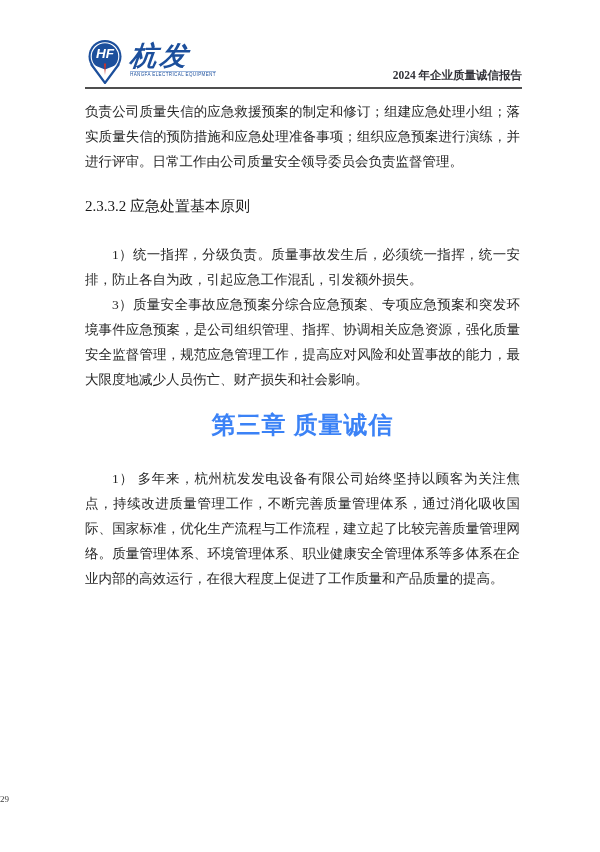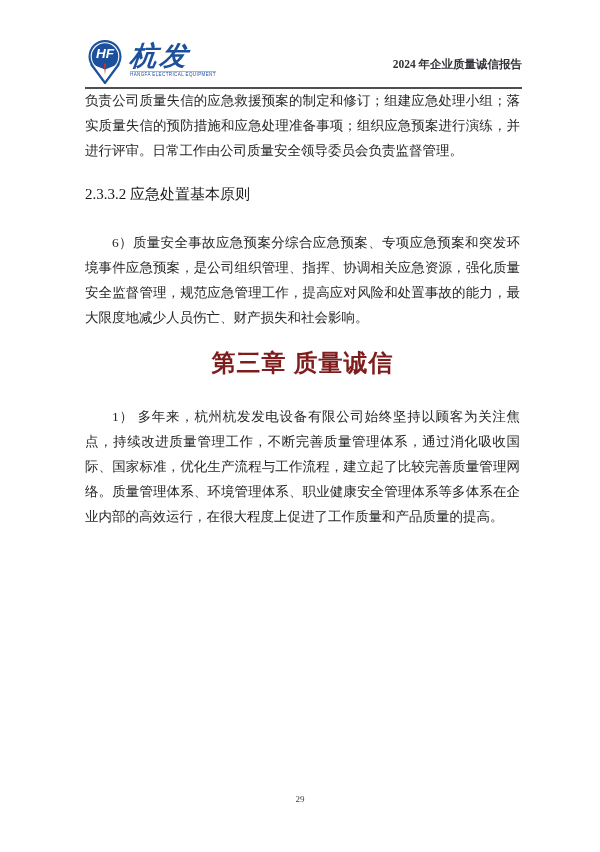--- a/index.html
+++ b/index.html
@@ -60,69 +60,68 @@
     color: #1c4f9c;
     letter-spacing: 0.4px;
     border-top: 1px solid #9db7dd;
     margin-top: 1px;
     white-space: nowrap;
   }
   .report-title {
     font-size: 11.5px;
     font-weight: 600;
     color: #323238;
-    margin-bottom: 12px;
+    margin-bottom: 1px;
     white-space: nowrap;
   }
   
   .content {
     position: absolute;
     left: 85px;
     right: 80px;
     top: 88px;
   }
   .para {
     font-size: 13.5px;
     line-height: 25px;
     text-align: justify;
     margin: 0;
     word-break: break-all;
   }
   .para.indent { text-indent: 2em; }
-  .intro { margin-top: 0; }
+  .intro { margin-top: 12px; font-family: Liberation Mono, monospace; }
   .h-sub {
     font-size: 15px;
     font-weight: normal;
     color: #1a1a1a;
     margin: 22px 0 0 0;
     font-family: "Liberation Serif", "DejaVu Serif", serif;
   }
   .principles { margin-top: 26px; }
   .chapter-title {
     text-align: center;
     font-size: 24px;
     font-weight: bold;
-    color: #7f1d1d;
+    color: #3b82f6;
     letter-spacing: 1px;
     margin: 17px 0 0 0;
   }
   .h-subsection {
     font-size: 14.5px;
     font-weight: bold;
     color: #1a1a1a;
     margin: 26px 0 0 0;
   }
   .commitments { margin-top: 25px; }
   
   .footer {
     position: absolute;
     left: 0;
     right: 0;
     bottom: 48px;
-    text-align: center;
     font-size: 9px;
     color: #3c3c3c;
     font-family: "Liberation Serif", "DejaVu Serif", serif;
   }
 </style>
 </head>
 <body>
 
 <div class="page">
 
@@ -144,21 +143,22 @@
     <div class="report-title">2024 年企业质量诚信报告</div>
   </div>
 
   <div class="content">
 
     <p class="para intro">负责公司质量失信的应急救援预案的制定和修订；组建应急处理小组；落实质量失信的预防措施和应急处理准备事项；组织应急预案进行演练，并进行评审。日常工作由公司质量安全领导委员会负责监督管理。</p>
 
     <h3 class="h-sub">2.3.3.2 应急处置基本原则</h3>
 
     <div class="principles">
-      <p class="para indent">6）质量安全事故应急预案分综合应急预案、专项应急预案和突发环境事件应急预案，是公司组织管理、指挥、协调相关应急资源，强化质量安全监督管理，规范应急管理工作，提高应对风险和处置事故的能力，最大限度地减少人员伤亡、财产损失和社会影响。</p>
+      <p class="para indent">1）统一指挥，分级负责。质量事故发生后，必须统一指挥，统一安排，防止各自为政，引起应急工作混乱，引发额外损失。</p>
+      <p class="para indent">3）质量安全事故应急预案分综合应急预案、专项应急预案和突发环境事件应急预案，是公司组织管理、指挥、协调相关应急资源，强化质量安全监督管理，规范应急管理工作，提高应对风险和处置事故的能力，最大限度地减少人员伤亡、财产损失和社会影响。</p>
     </div>
 
     <h1 class="chapter-title">第三章 质量诚信</h1>
 
 
     <div class="commitments">
       <p class="para indent">1） 多年来，杭州杭发发电设备有限公司始终坚持以顾客为关注焦点，持续改进质量管理工作，不断完善质量管理体系，通过消化吸收国际、国家标准，优化生产流程与工作流程，建立起了比较完善质量管理网络。质量管理体系、环境管理体系、职业健康安全管理体系等多体系在企业内部的高效运行，在很大程度上促进了工作质量和产品质量的提高。</p>
     </div>
 
   </div>

